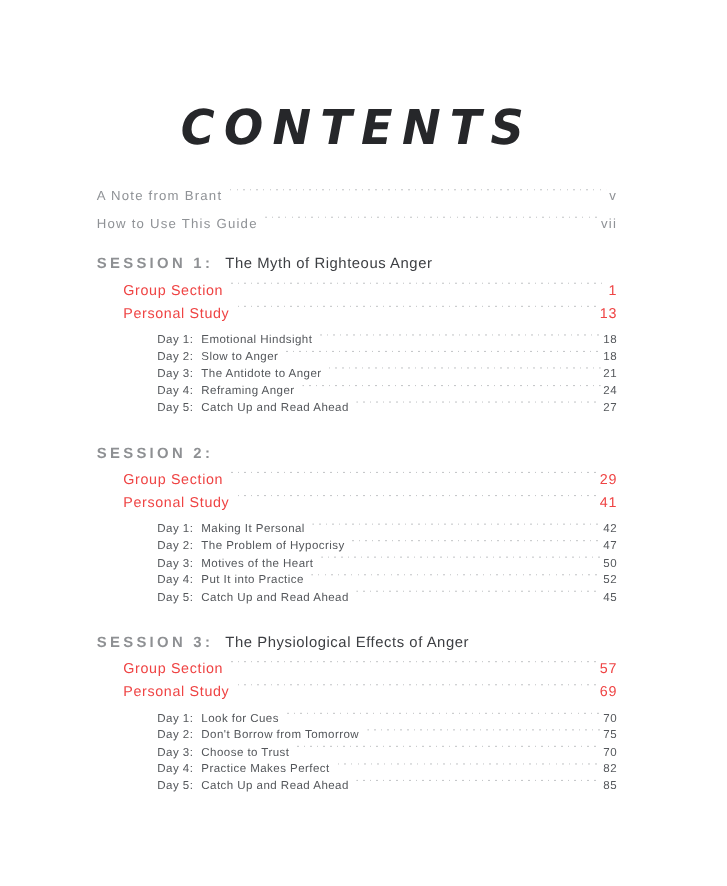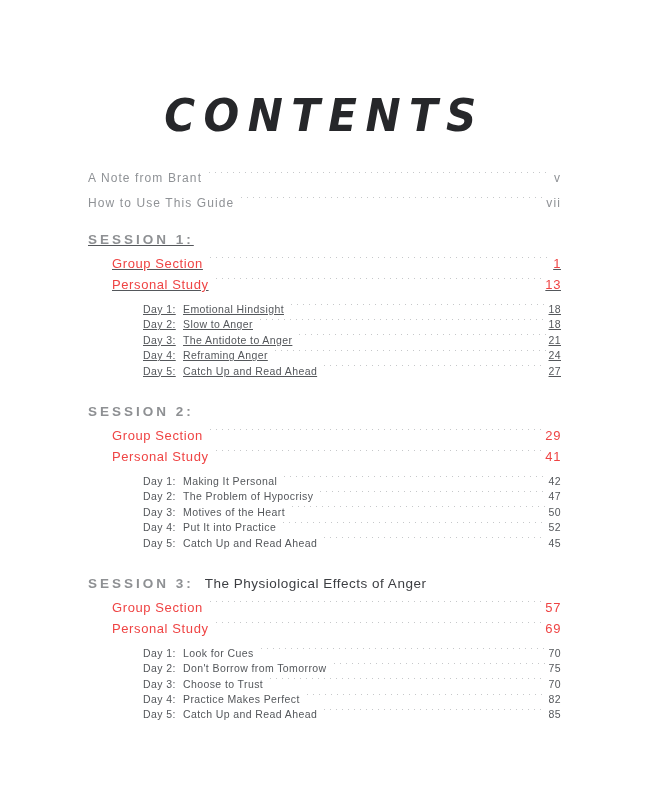--- a/index.html
+++ b/index.html
@@ -42,21 +42,21 @@
   }
   
   .fm-row{height:25px;}
   .fm-label,.fm-pg{
     font-size:12px;
     letter-spacing:1.1px;
     color:#8f9296;
   }
   
   .session{margin-top:24px;}
-  .session:first-of-type{margin-top:11px;text-decoration:underline;}
+  .session:first-of-type{margin-top:11px;}
   .session-header{
     display:flex;
     align-items:baseline;
     margin-bottom:9px;
   }
   .session-label{
     font-size:13.5px;
     font-weight:700;
     letter-spacing:3px;
     color:#8e9093;
@@ -111,20 +111,21 @@
     <div class="row fm-row">
       <span class="fm-label">How to Use This Guide</span>
       <span class="leader"></span>
       <span class="fm-pg">vii</span>
     </div>
   </div>
 
   <section class="session">
     <div class="session-header">
       <span class="session-label">SESSION 1:</span>
+      <span class="session-title">The Myth of Righteous Anger</span>
     </div>
     <div class="row entry-row">
       <span class="entry-label">Group Section</span>
       <span class="leader"></span>
       <span class="entry-pg">1</span>
     </div>
     <div class="row entry-row">
       <span class="entry-label">Personal Study</span>
       <span class="leader"></span>
       <span class="entry-pg">13</span>

